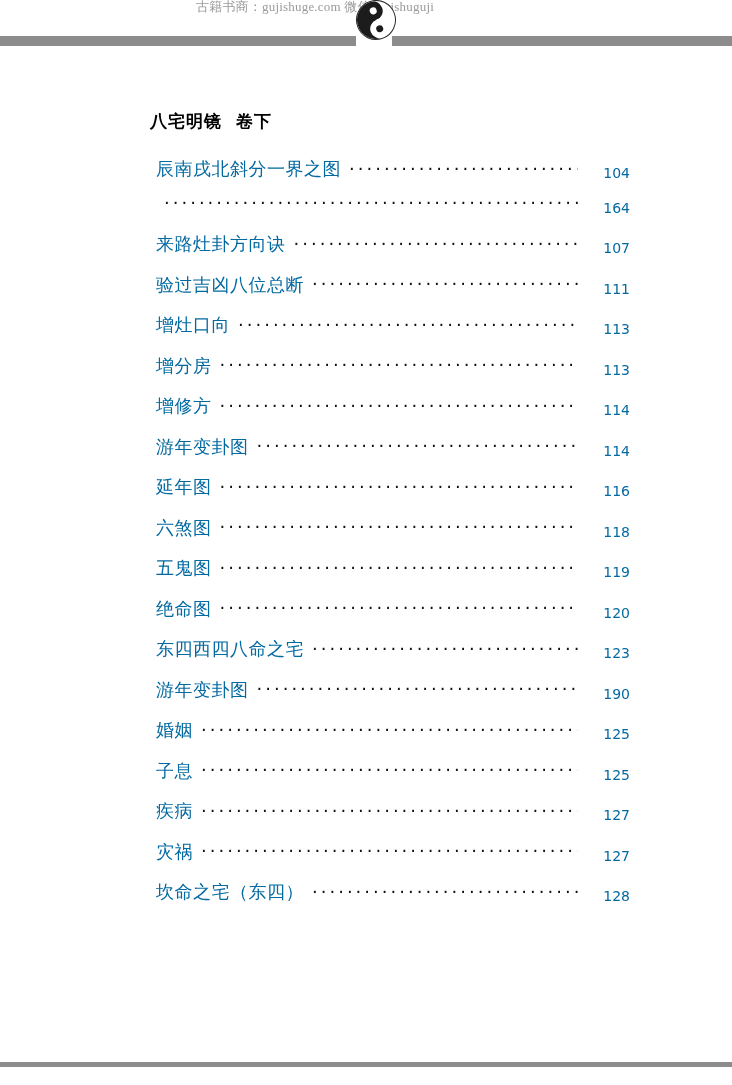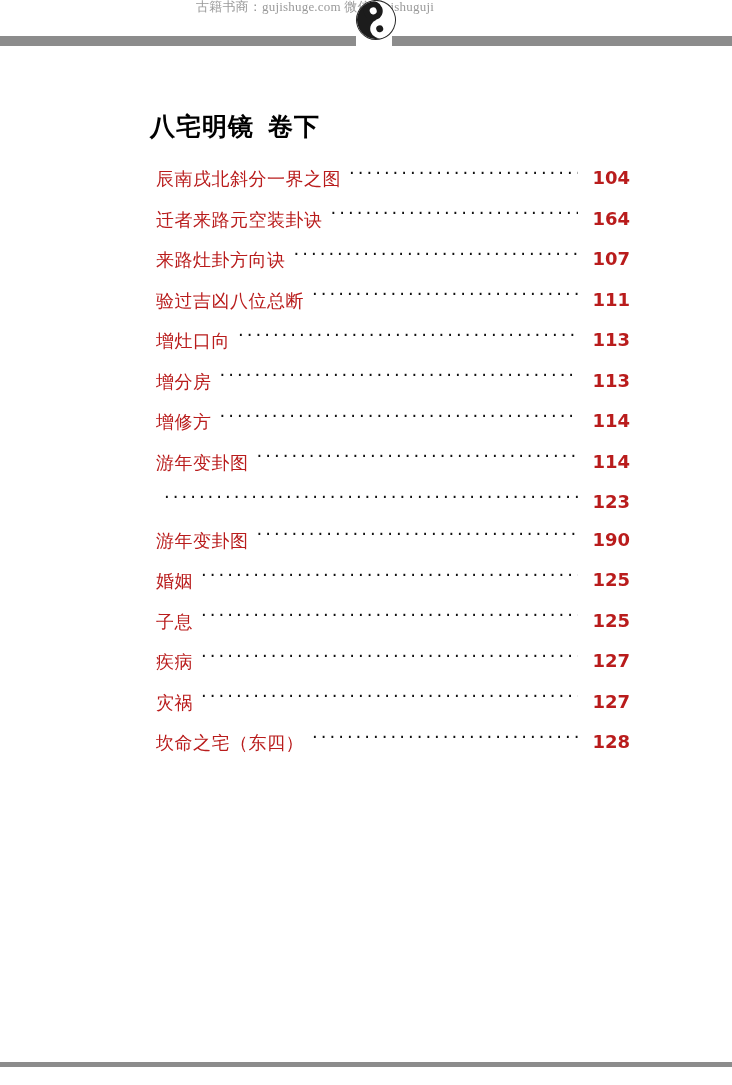--- a/index.html
+++ b/index.html
@@ -119,41 +119,41 @@
 
   
   .toc {
     position: absolute;
     top: 110px;
     left: 150px;
     width: 480px;
   }
   .toc-title {
     font-family: "DejaVu Sans", "Liberation Sans", sans-serif;
-    font-size: 25px;
+    font-size: 17px;
     font-weight: bold;
     color: #000000;
     margin-bottom: 24px;
     letter-spacing: 1px;
   }
   .toc-title .vol {
     margin-left: 14px;
   }
 
   .toc-list {
     list-style: none;
     margin: 0;
     padding: 0;
   }
   .toc-entry {
     display: flex;
-    align-items: flex-start;
+    align-items: flex-end;
     margin-bottom: 16.5px;
     font-size: 18px;
-    color: #b91c1c;
+    color: #0369a1;
     padding-left: 6px;
   }
   .entry-label {
     white-space: nowrap;
     font-family: "DejaVu Sans", "Liberation Sans", sans-serif;
     letter-spacing: 0.5px;
   }
   .entry-leader {
     flex: 1 1 auto;
     margin: 0 8px;
@@ -169,22 +169,22 @@
   .entry-leader::before {
     content: "··························································································";
     display: block;
     position: absolute;
     left: 0;
     bottom: 0.18em;
     white-space: nowrap;
   }
   .entry-page {
     font-family: "DejaVu Sans", "Liberation Sans", sans-serif;
-    font-weight: bold;
-    font-size: 18px;
+    font-weight: normal;
+    font-size: 14px;
     min-width: 44px;
     text-align: right;
   }
 </style>
 </head>
 <body>
 
 <div class="watermark-strip">
   <div class="watermark-text">古籍书商：gujishuge.com 微信：yishuguji</div>
 </div>
@@ -206,21 +206,20 @@
     <span>八宅明镜</span><span class="vol">卷下</span>
   </div>
 
   <ul class="toc-list">
     <li class="toc-entry">
       <span class="entry-label">辰南戌北斜分一界之图</span>
       <span class="entry-leader"></span>
       <span class="entry-page">104</span>
     </li>
     <li class="toc-entry">
-      <span class="entry-label">迁者来路元空装卦诀</span>
       <span class="entry-leader"></span>
       <span class="entry-page">164</span>
     </li>
     <li class="toc-entry">
       <span class="entry-label">来路灶卦方向诀</span>
       <span class="entry-leader"></span>
       <span class="entry-page">107</span>
     </li>
     <li class="toc-entry">
       <span class="entry-label">验过吉凶八位总断</span>
@@ -241,20 +240,41 @@
       <span class="entry-label">增修方</span>
       <span class="entry-leader"></span>
       <span class="entry-page">114</span>
     </li>
     <li class="toc-entry">
       <span class="entry-label">游年变卦图</span>
       <span class="entry-leader"></span>
       <span class="entry-page">114</span>
     </li>
     <li class="toc-entry">
+      <span class="entry-label">延年图</span>
+      <span class="entry-leader"></span>
+      <span class="entry-page">116</span>
+    </li>
+    <li class="toc-entry">
+      <span class="entry-label">六煞图</span>
+      <span class="entry-leader"></span>
+      <span class="entry-page">118</span>
+    </li>
+    <li class="toc-entry">
+      <span class="entry-label">五鬼图</span>
+      <span class="entry-leader"></span>
+      <span class="entry-page">119</span>
+    </li>
+    <li class="toc-entry">
+      <span class="entry-label">绝命图</span>
+      <span class="entry-leader"></span>
+      <span class="entry-page">120</span>
+    </li>
+    <li class="toc-entry">
+      <span class="entry-label">东四西四八命之宅</span>
       <span class="entry-leader"></span>
       <span class="entry-page">123</span>
     </li>
     <li class="toc-entry">
       <span class="entry-label">游年变卦图</span>
       <span class="entry-leader"></span>
       <span class="entry-page">190</span>
     </li>
     <li class="toc-entry">
       <span class="entry-label">婚姻</span>

